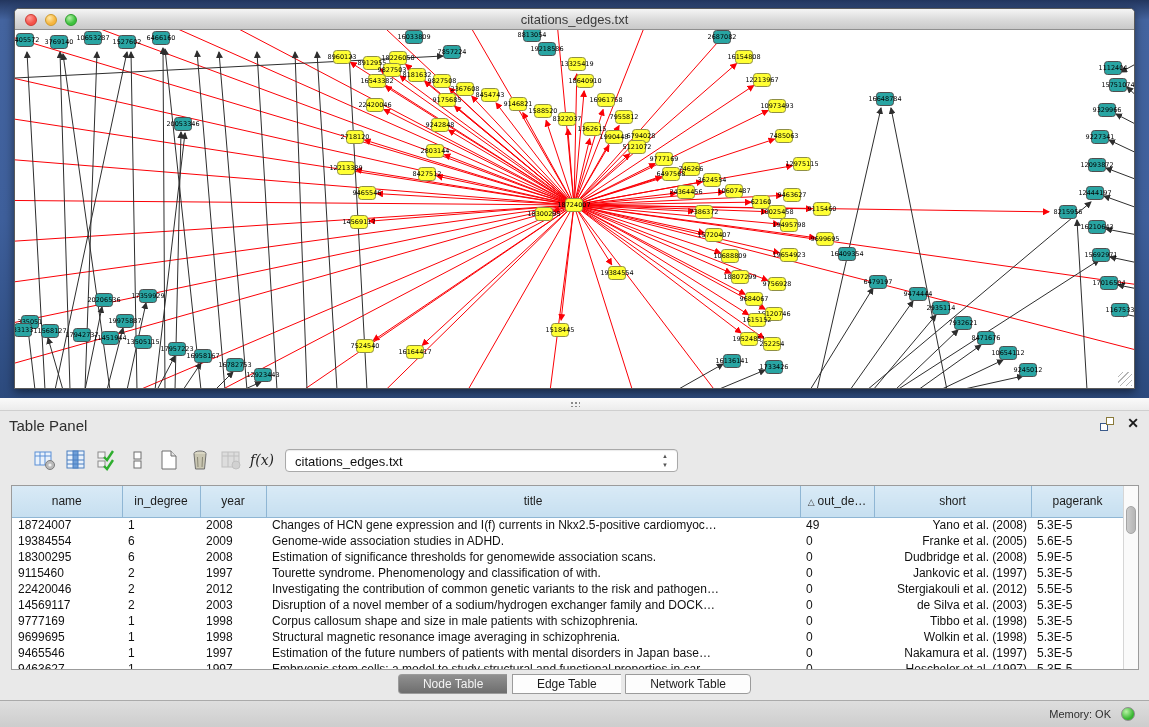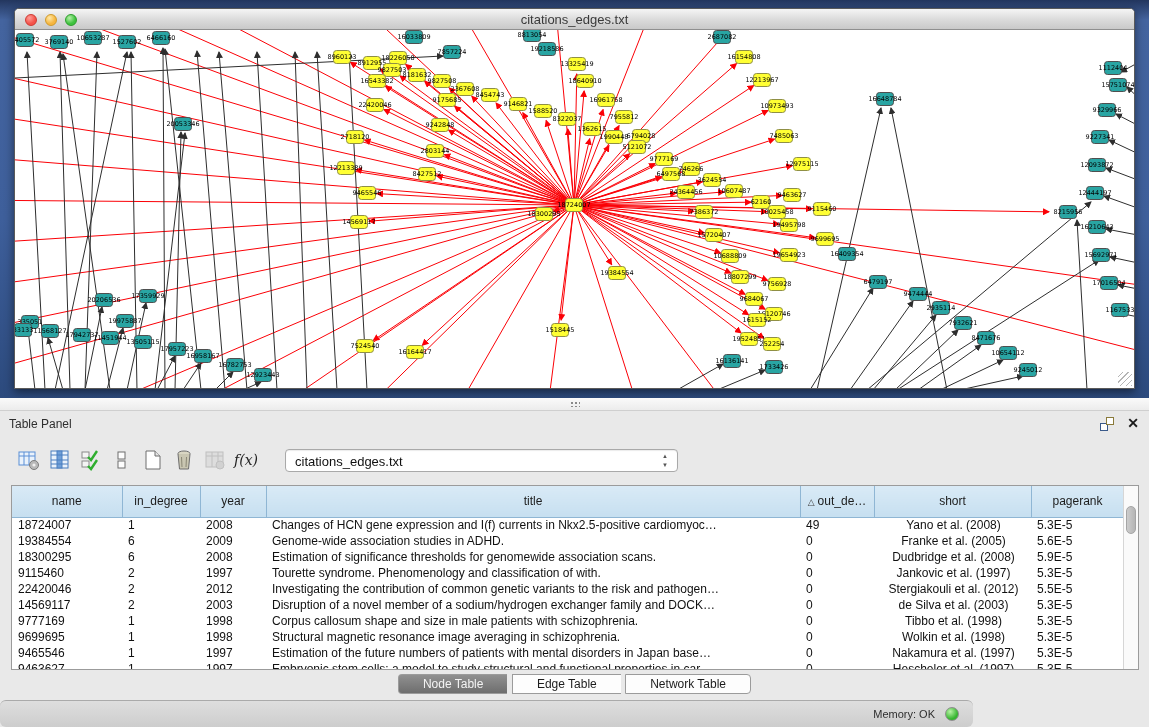--- a/index.html
+++ b/index.html
@@ -26,63 +26,63 @@
 
   
   .splitter { position:absolute; left:0; top:398px; width:1149px; height:13px;
     background:linear-gradient(180deg,#fafafa,#ececec); border-bottom:1px solid #cfcfcf; }
   .splitter .grip { position:absolute; left:570px; top:3px; width:10px; height:6px;
     background:radial-gradient(circle,#8a8a8a 1px, transparent 1.5px); background-size:4px 4px; }
 
   
   .table-panel { position:absolute; left:0; top:411px; width:1149px; height:289px; background:#e9e9e9; }
   .panel-header { position:relative; height:26px; }
-  .panel-header .ptitle { position:absolute; left:9px; top:6px; font-size:12px; color:#2e2e2e; }
+  .panel-header .ptitle { position:absolute; left:9px; top:6px; font-size:15px; color:#2e2e2e; }
   .float-btn { position:absolute; right:34px; top:5px; width:16px; height:16px; background:none; border:none; cursor:pointer; }
   .float-btn .sq1 { position:absolute; left:1px; bottom:1px; width:8px; height:8px; border:1px solid #3a5a8a; background:#fff; }
   .float-btn .sq2 { position:absolute; right:1px; top:1px; width:8px; height:8px; border:1px solid #8a7a3a; background:#fff; }
   .close-btn { position:absolute; right:10px; top:3px; font-size:14px; font-weight:bold; color:#1a1a1a;
     background:none; border:none; cursor:pointer; line-height:18px; }
 
-  .toolbar { position:absolute; left:0; top:29px; right:0; height:40px; display:flex; align-items:center; padding-left:16px; }
+  .toolbar { position:absolute; left:0; top:29px; right:0; height:40px; display:flex; align-items:center; padding-left:32px; }
   .tool-btn { width:26px; height:28px; margin-right:5px; background:none; border:none; display:flex;
     align-items:center; justify-content:center; cursor:pointer; }
   .tool-btn svg { display:block; }
   .fx-btn { font-family:"DejaVu Serif", serif; font-style:italic; font-size:14px; color:#222; }
   .combo { position:absolute; left:285px; top:9px; width:393px; height:23px; background:#fff;
     border:1px solid #a9a9a9; border-radius:4px; box-shadow:inset 0 1px 1px rgba(0,0,0,.08); cursor:pointer; }
   .combo .val { position:absolute; left:9px; top:4px; font-size:13px; color:#111; }
   .combo .stepper { position:absolute; right:6px; top:2px; width:12px; height:18px; font-size:6px;
     color:#555; text-align:center; line-height:9px; }
 
   .table-wrap { position:absolute; left:11px; top:74px; width:1128px; height:185px;
     background:#fff; border:1px solid #9b9b9b; overflow:hidden; }
   table.grid { border-collapse:collapse; table-layout:fixed; width:1112px; }
   table.grid th { height:31px; background:linear-gradient(180deg,#d9eaf6,#c6dff0);
     border-right:1px solid #8fb6d4; border-bottom:1px solid #8fb6d4;
     font-size:12px; font-weight:normal; color:#1c1c1c; text-align:center; overflow:hidden; white-space:nowrap; }
   table.grid th.filler { background:#fff; border-right:none; }
   table.grid td { height:16px; font-size:12px; color:#111; padding:0 4px 0 6px;
     white-space:nowrap; overflow:hidden; }
-  td.c-center { text-align:center; }
+  td.c-center { text-align:right; }
   .sort-glyph { font-size:9px; color:#444; margin-right:3px; }
   .vscroll { position:absolute; right:0; top:0; bottom:0; width:15px; background:#fafafa; border-left:1px solid #d6d6d6; }
   .vscroll .thumb { position:absolute; left:2px; top:20px; width:10px; height:28px;
     background:linear-gradient(90deg,#cccccc,#b5b5b5); border-radius:5px; border:1px solid #a5a5a5; }
 
   .tabs { position:absolute; left:0; right:0; top:263px; text-align:center; }
   .seg { font-size:12px; padding:2px 24px; height:20px; border:1px solid #9b9b9b; background:#fdfdfd;
     color:#1c1c1c; cursor:pointer; border-right:none; }
   .seg:first-child { border-radius:4px 0 0 4px; }
   .seg:last-child { border-radius:0 4px 4px 0; border-right:1px solid #9b9b9b; }
   .seg.selected { background:linear-gradient(180deg,#909090,#6e6e6e); color:#f4f4f4; }
 
   
-  .status-bar { position:absolute; left:0; top:700px; width:973px; height:27px;
-    background:linear-gradient(180deg,#dedede,#cdcdcd); border-top:1px solid #aaaaaa;border-radius:6px; }
+  .status-bar { position:absolute; left:0; top:700px; width:1149px; height:27px;
+    background:linear-gradient(180deg,#dedede,#cdcdcd); border-top:1px solid #aaaaaa; }
   .memory { position:absolute; right:38px; top:7px; font-size:11px; color:#2e2e2e; }
   .mem-dot { position:absolute; right:14px; top:6px; width:14px; height:14px; border-radius:50%;
     background:radial-gradient(circle at 35% 30%, #b8f3a5, #35b52f 65%); border:1px solid #8d8d8d; }
 </style>
 </head>
 <body>
 
 <div class="network-area">
   <div class="mac-window">
     <div class="titlebar">

